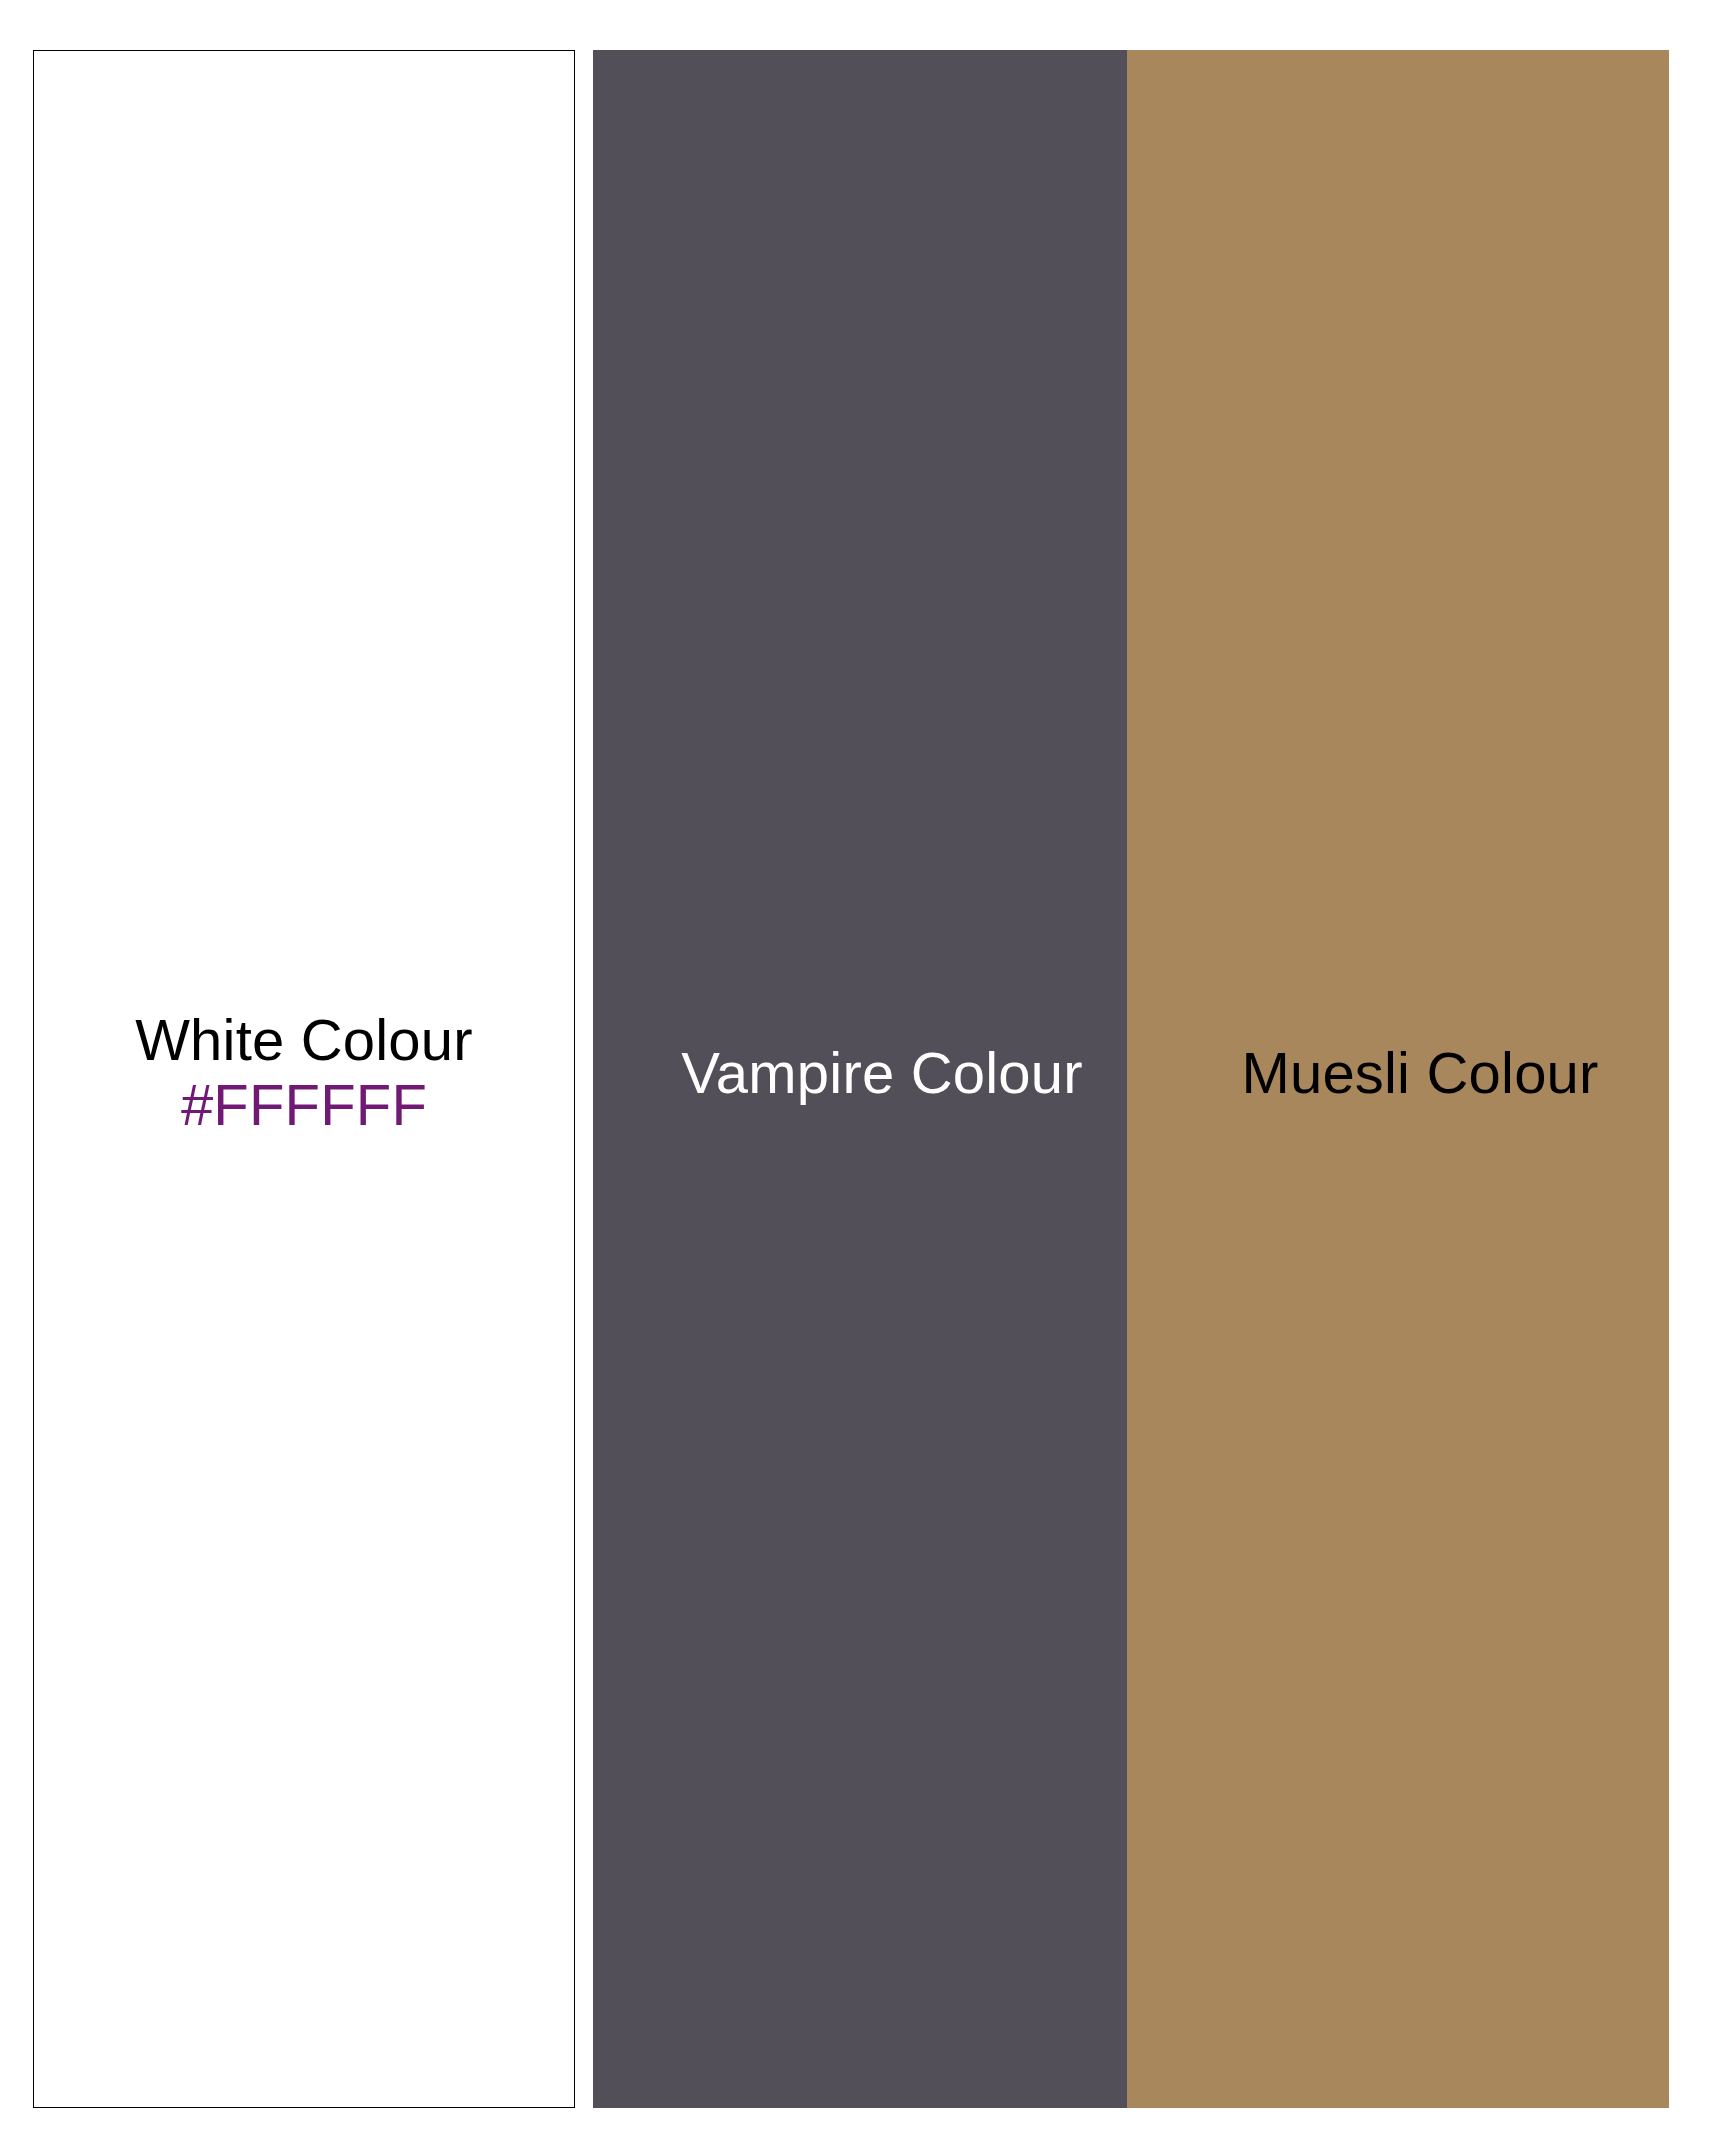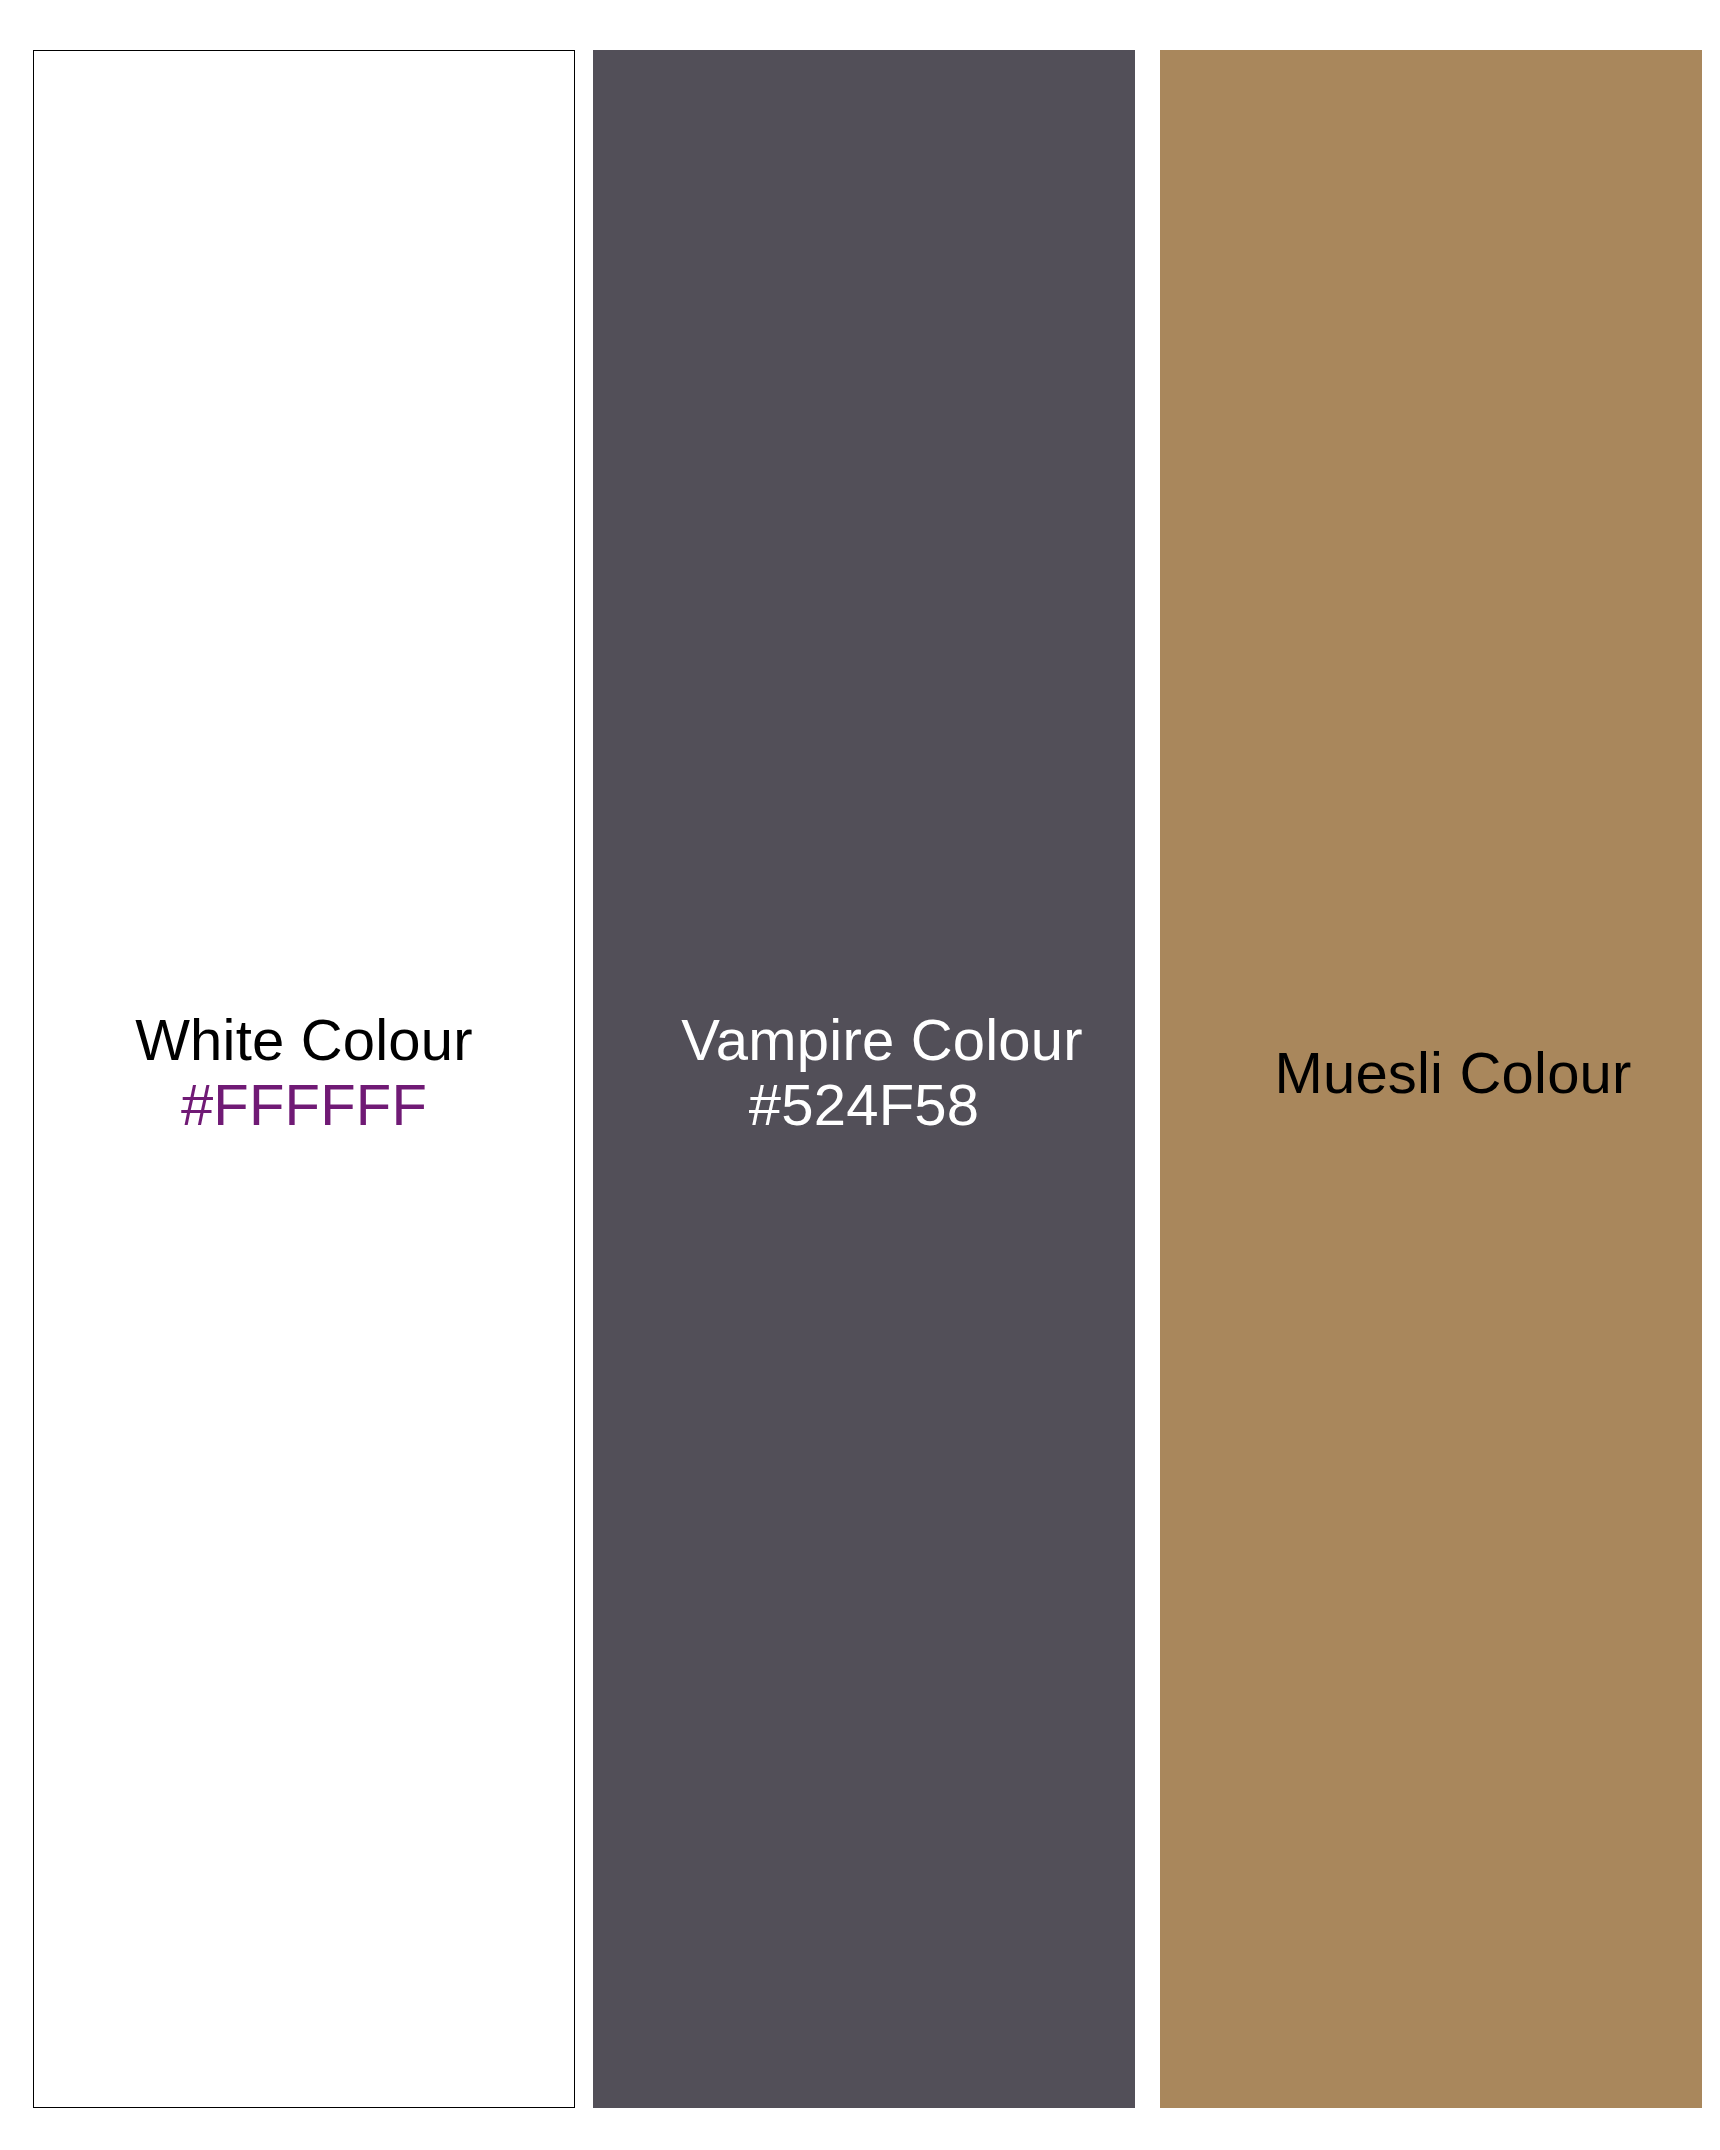--- a/index.html
+++ b/index.html
@@ -28,21 +28,21 @@
     width: 542px;
     box-sizing: border-box;
     display: flex;
     flex-direction: column;
     align-items: center;
     justify-content: center;
   }
 
   .swatch-1 { left: 33px; }
   .swatch-2 { left: 593px; }
-  .swatch-3 { left: 1160px; padding-left: 44px; }
+  .swatch-3 { left: 1127px; padding-left: 44px; }
 
   .swatch-label-block {
     width: 100%;
     text-align: center;
     line-height: 1.12;
     
     margin-top: -11.5px;
   }
 
   .swatch-name,
@@ -62,21 +62,20 @@
   <div class="swatch swatch-1" style="background-color: rgb(255, 255, 255); border: 1.9px solid rgb(0, 0, 0);">
     <div class="swatch-label-block">
       <span class="swatch-name" style="color: rgb(0, 0, 0);">White Colour</span>
       <span class="swatch-hex" style="color: #701a75;">#FFFFFF</span>
     </div>
   </div>
 
   <div class="swatch swatch-2" style="background-color: rgb(82, 79, 88);">
     <div class="swatch-label-block">
       <span class="swatch-name" style="color: rgb(255, 255, 255); padding-left: 36px;">Vampire Colour</span>
-      <span class="swatch-hex" style="color: rgb(255, 255, 255);">#524F58</span>
     </div>
   </div>
 
   <div class="swatch swatch-3" style="background-color: rgb(169, 135, 92);">
     <div class="swatch-label-block">
       <span class="swatch-name" style="color: rgb(0, 0, 0);">Muesli Colour</span>
     </div>
   </div>
 
 </div>

